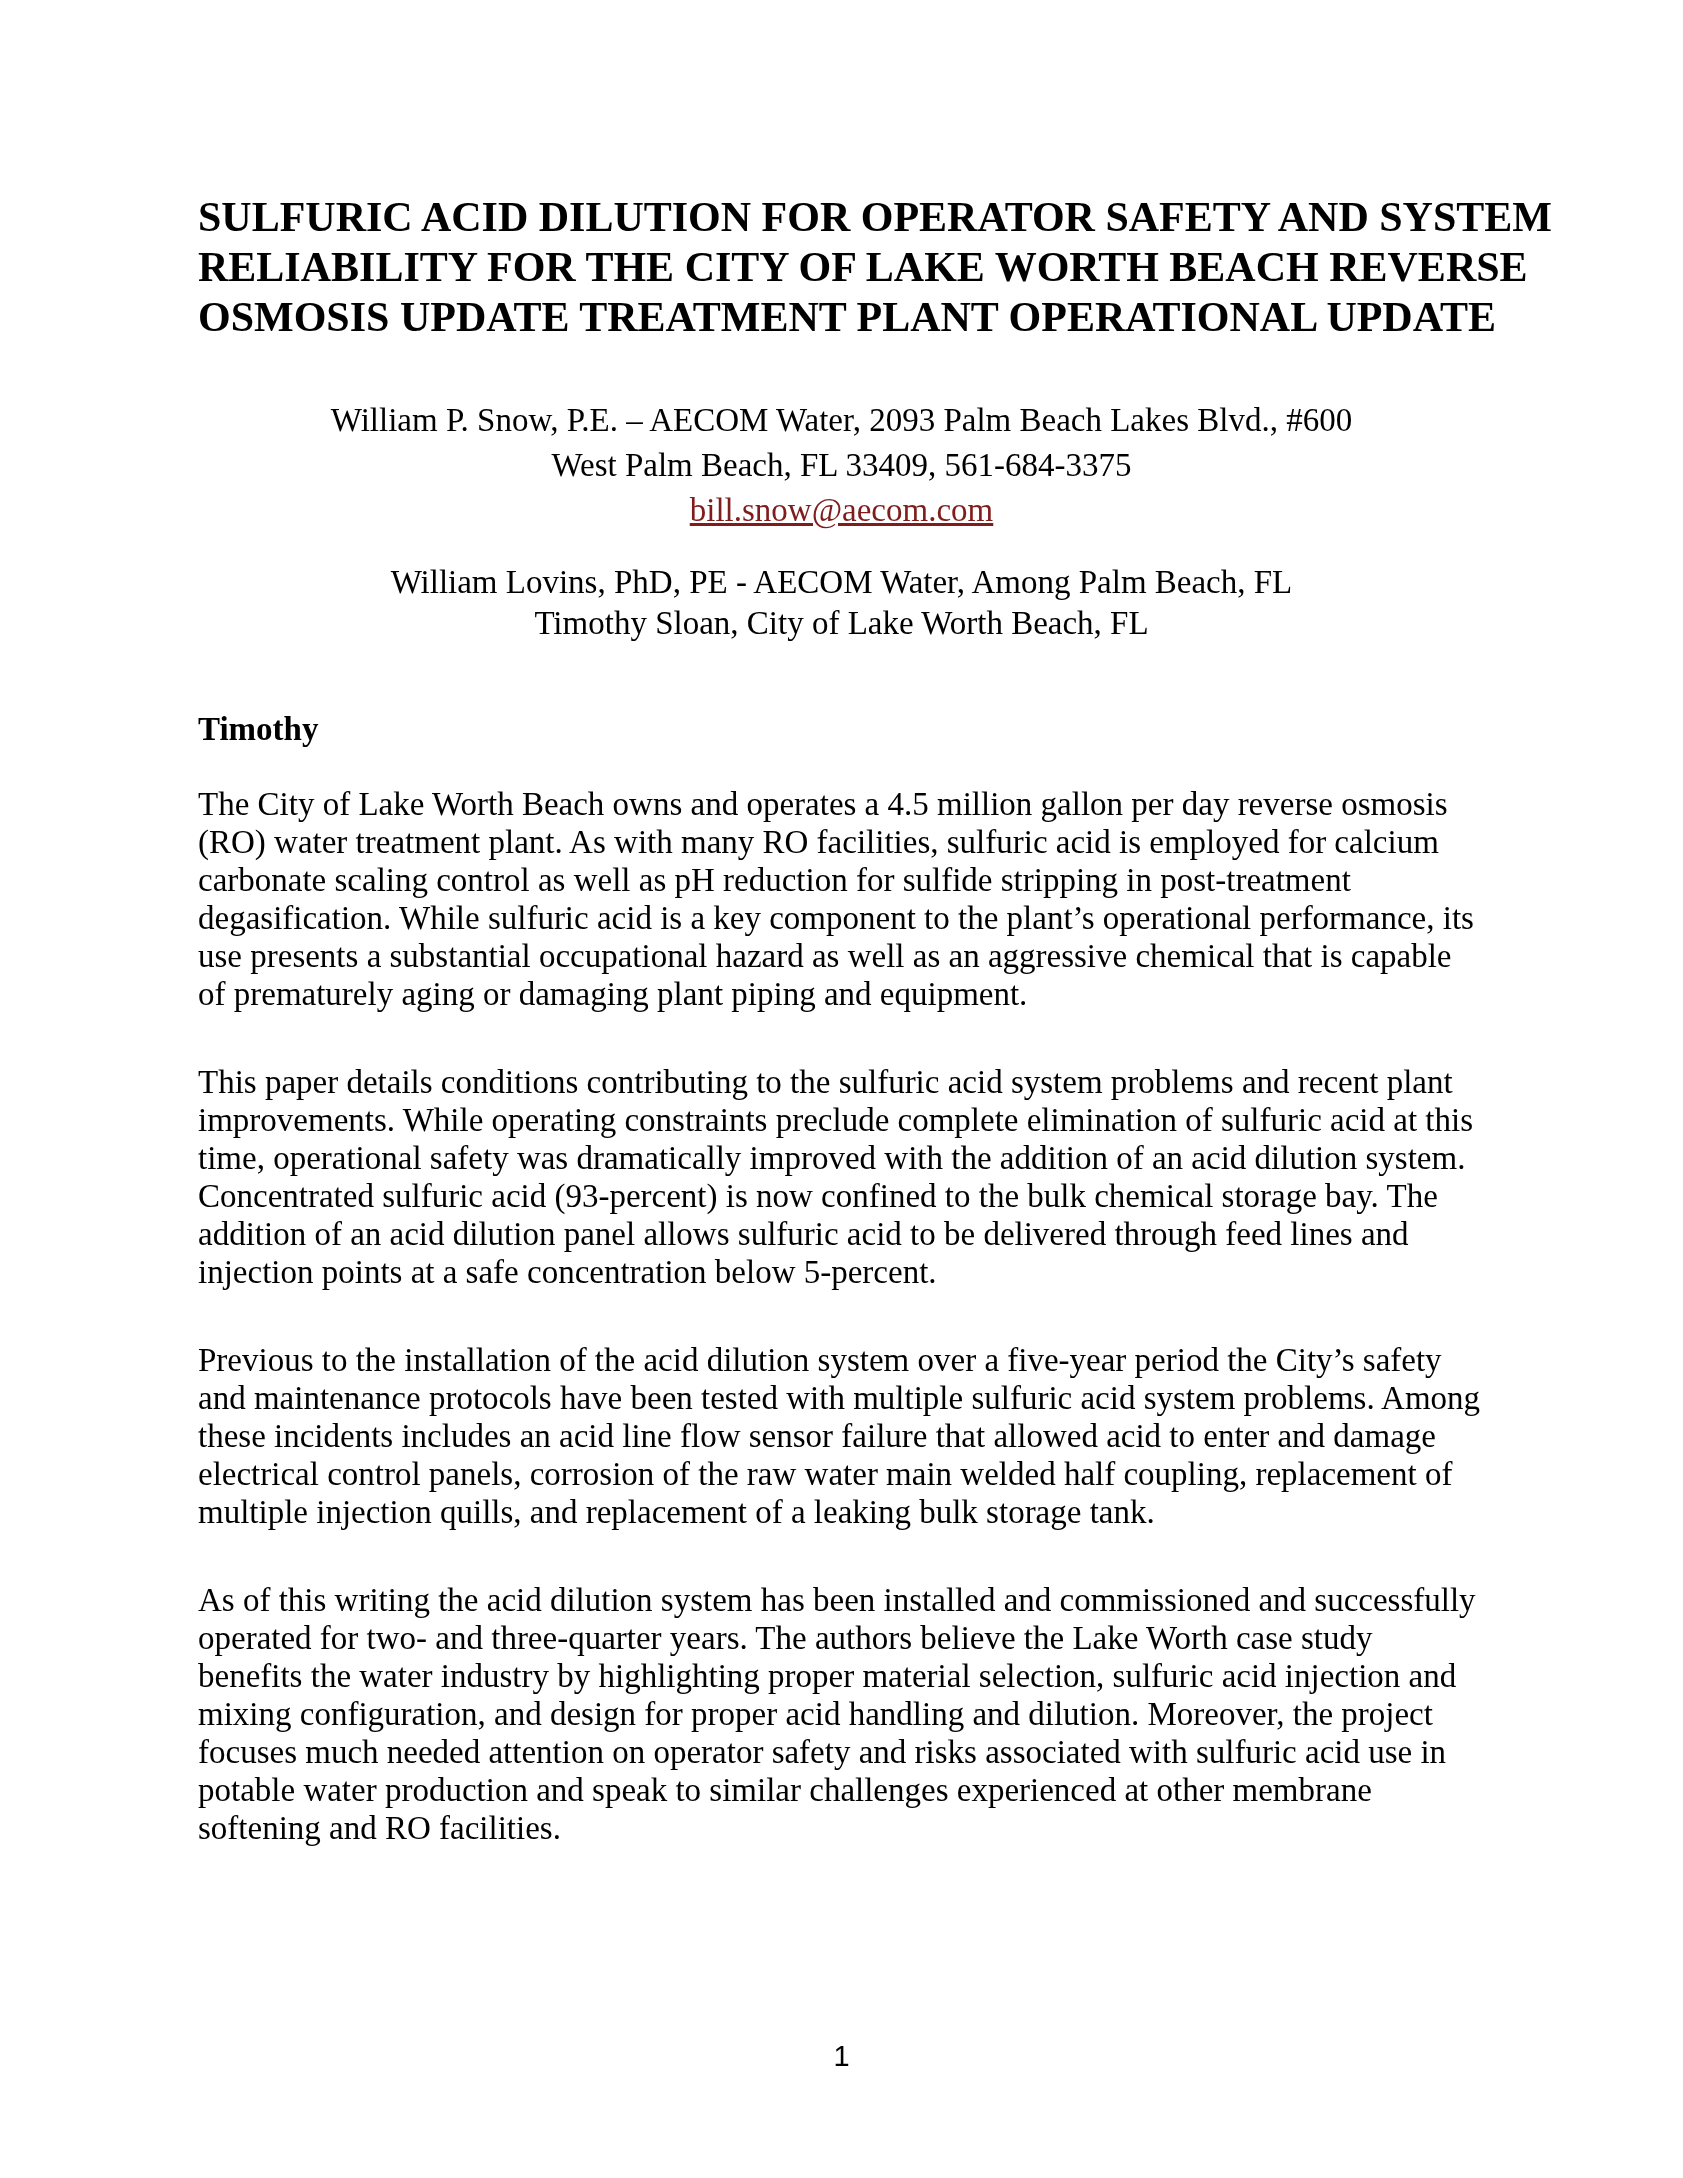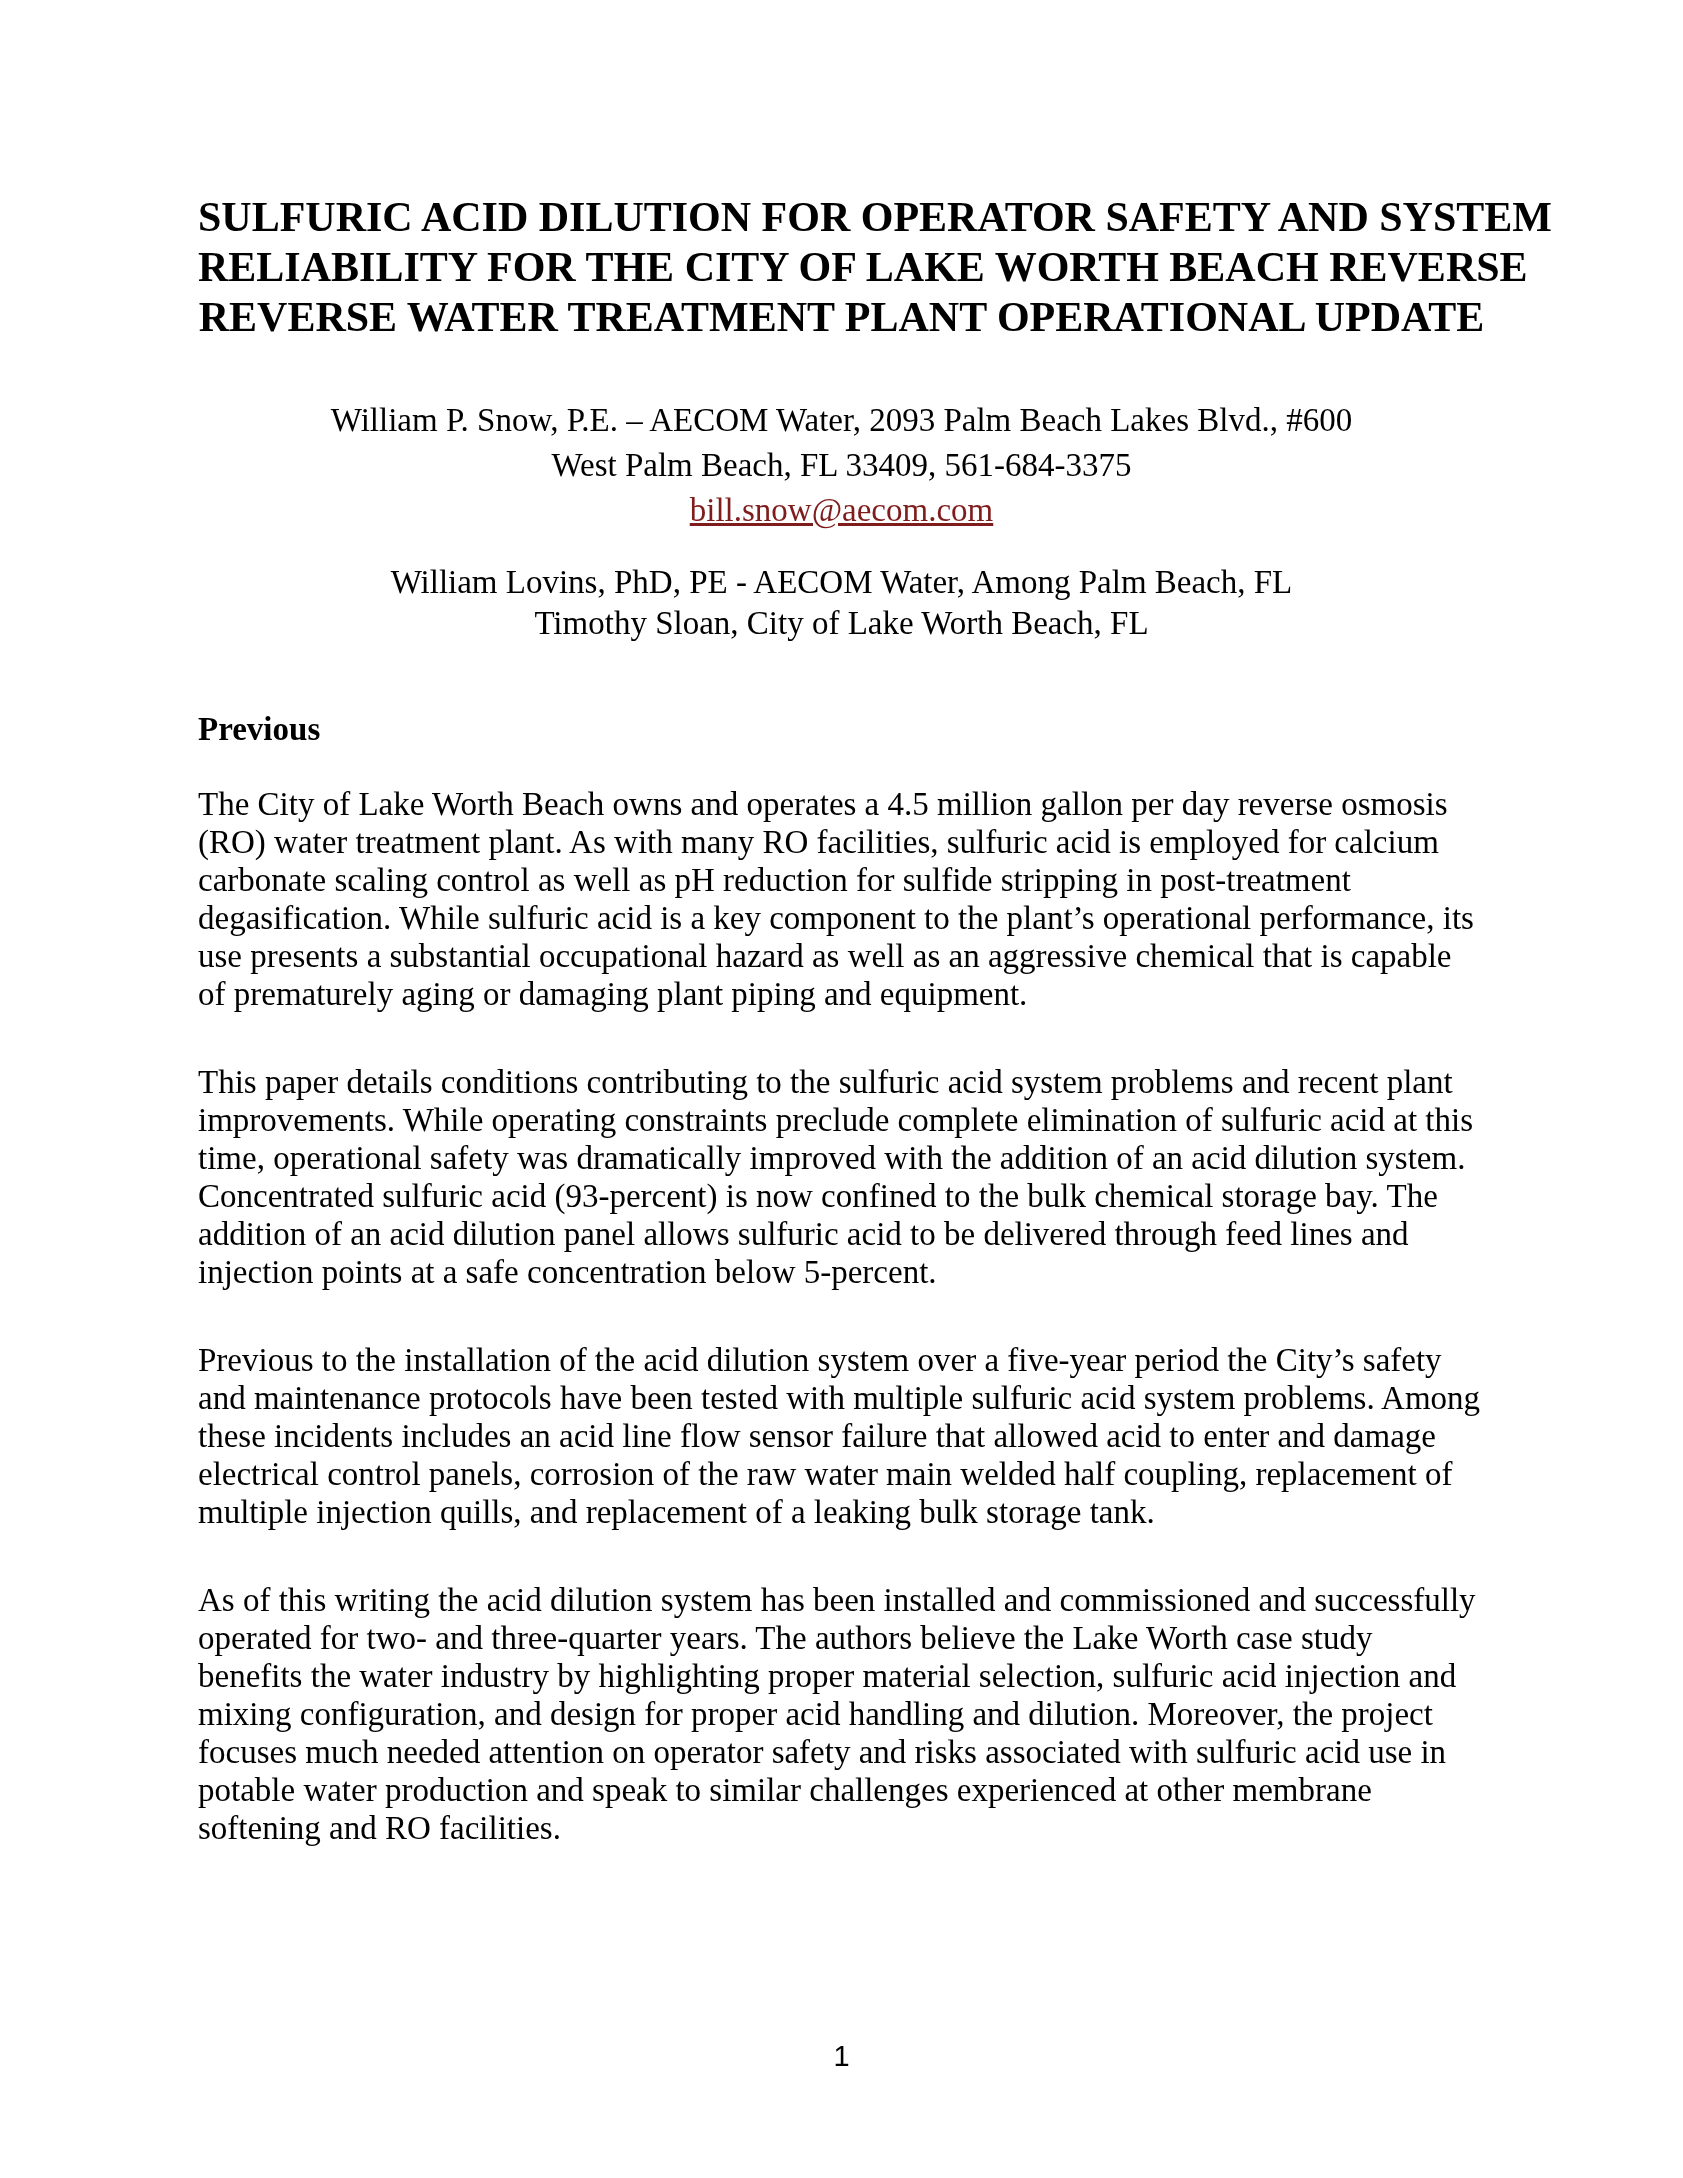--- a/index.html
+++ b/index.html
@@ -60,37 +60,37 @@
   }
 </style>
 </head>
 <body>
 
 <div class="page">
 
   <div class="title">
     <div class="tline">SULFURIC ACID DILUTION FOR OPERATOR SAFETY AND SYSTEM</div>
     <div class="tline">RELIABILITY FOR THE CITY OF LAKE WORTH BEACH REVERSE</div>
-    <div class="tline">REVERSE WATER TREATMENT PLANT OPERATIONAL UPDATE</div>
+    <div class="tline">OSMOSIS UPDATE TREATMENT PLANT OPERATIONAL UPDATE</div>
   </div>
 
   <div class="authors-primary">
     <div>William P. Snow, P.E. – AECOM Water, 2093 Palm Beach Lakes Blvd., #600</div>
     <div>West Palm Beach, FL 33409, 561-684-3375</div>
     <div class="email-line">
       <a>bill.snow@aecom.com</a>
     </div>
   </div>
 
   <div class="authors-secondary">
     <div>William Lovins, PhD, PE - AECOM Water, Among Palm Beach, FL</div>
     <div>Timothy Sloan, City of Lake Worth Beach, FL</div>
   </div>
 
-  <div class="abstract-heading">Previous</div>
+  <div class="abstract-heading">Timothy</div>
 
   <div class="para first">The City of Lake Worth Beach owns and operates a 4.5 million gallon per day reverse osmosis (RO) water treatment plant. As with many RO facilities, sulfuric acid is employed for calcium carbonate scaling control as well as pH reduction for sulfide stripping in post-treatment degasification. While sulfuric acid is a key component to the plant’s operational performance, its use presents a substantial occupational hazard as well as an aggressive chemical that is capable of prematurely aging or damaging plant piping and equipment.</div>
   <div class="para">This paper details conditions contributing to the sulfuric acid system problems and recent plant improvements. While operating constraints preclude complete elimination of sulfuric acid at this time, operational safety was dramatically improved with the addition of an acid dilution system. Concentrated sulfuric acid (93-percent) is now confined to the bulk chemical storage bay. The addition of an acid dilution panel allows sulfuric acid to be delivered through feed lines and injection points at a safe concentration below 5-percent.</div>
   <div class="para">Previous to the installation of the acid dilution system over a five-year period the City’s safety and maintenance protocols have been tested with multiple sulfuric acid system problems. Among these incidents includes an acid line flow sensor failure that allowed acid to enter and damage electrical control panels, corrosion of the raw water main welded half coupling, replacement of multiple injection quills, and replacement of a leaking bulk storage tank.</div>
   <div class="para">As of this writing the acid dilution system has been installed and commissioned and successfully operated for two- and three-quarter years. The authors believe the Lake Worth case study benefits the water industry by highlighting proper material selection, sulfuric acid injection and mixing configuration, and design for proper acid handling and dilution. Moreover, the project focuses much needed attention on operator safety and risks associated with sulfuric acid use in potable water production and speak to similar challenges experienced at other membrane softening and RO facilities.</div>
 
   <div class="page-number">1</div>
 
 </div>
 

